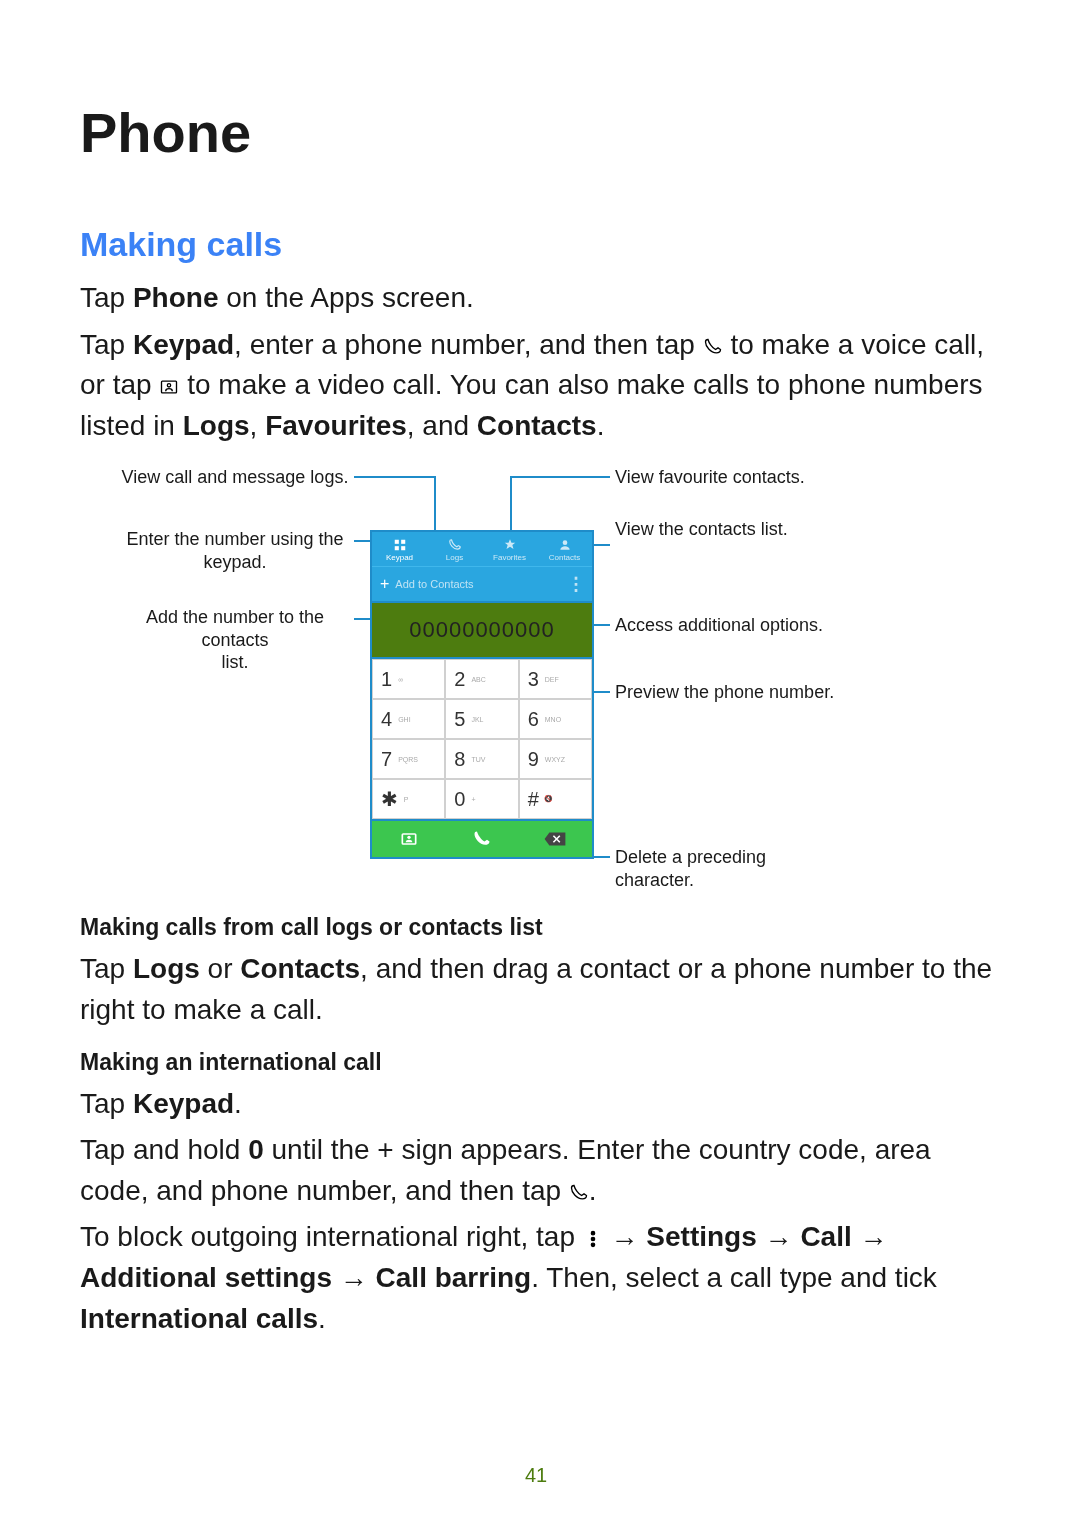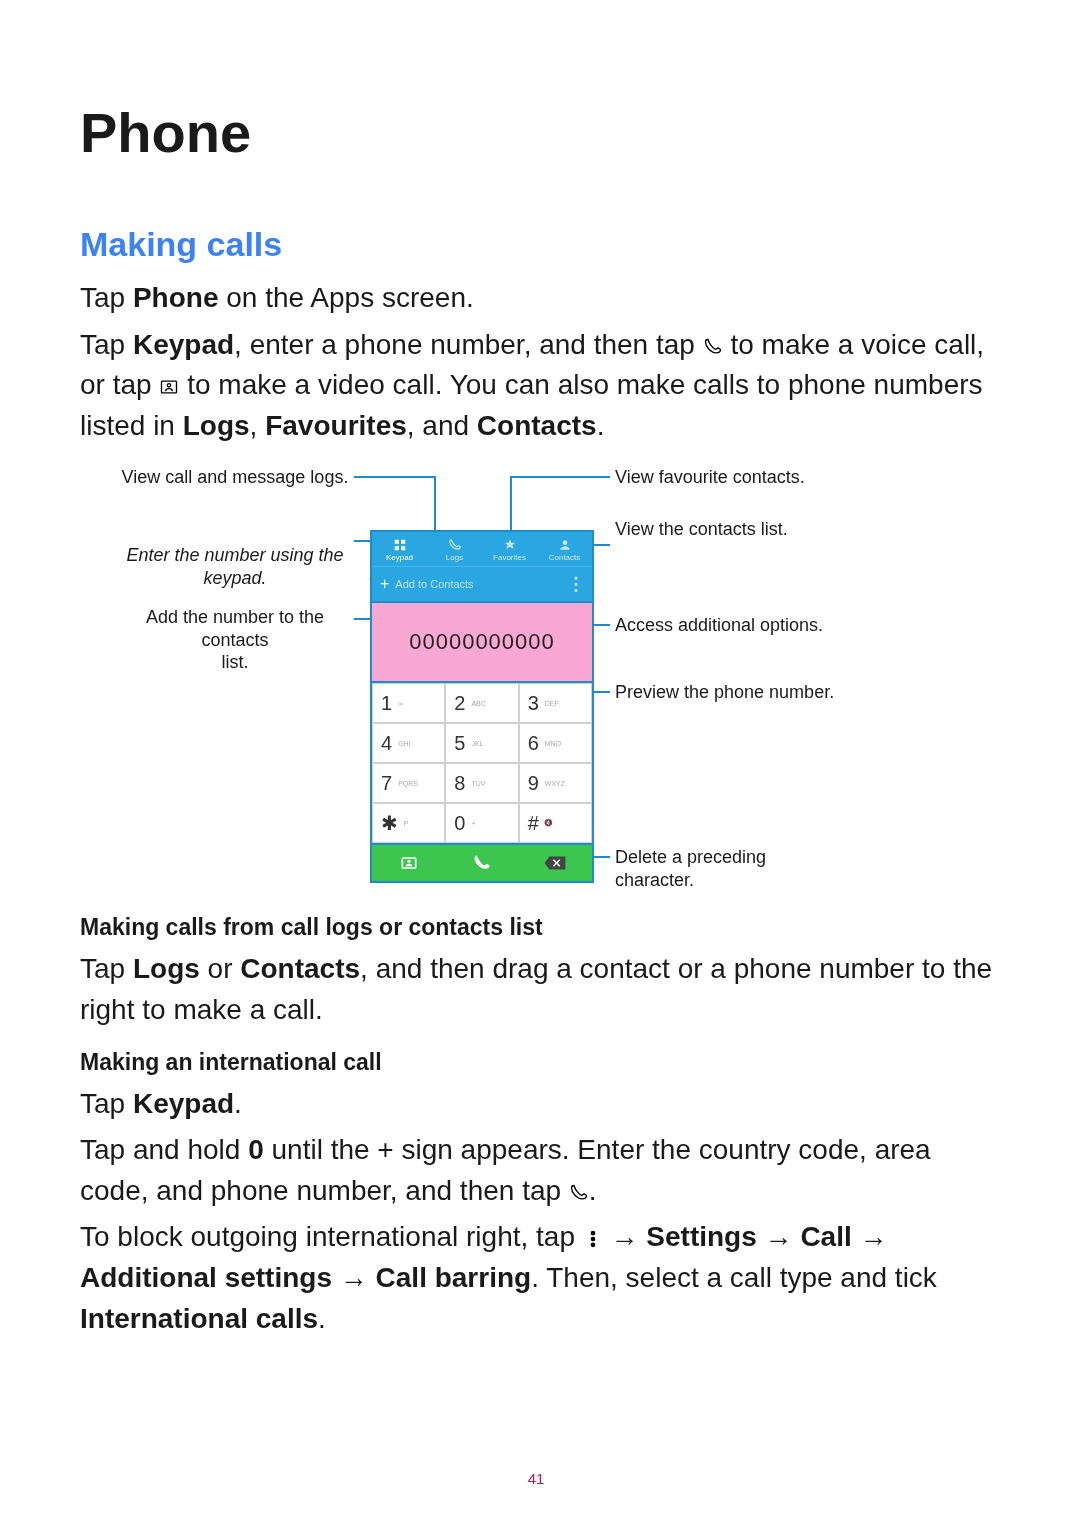--- a/index.html
+++ b/index.html
@@ -78,22 +78,22 @@
     align-items: center;
     background: #2aa6e0;
     border-top: 1px solid #3fb7ec;
     padding: 6px 8px;
     color: #bfe3f4;
     font-size: 11px;
   }
   .add-row .plus { font-size: 16px; margin-right: 6px; color: #fff; }
   .add-row .more { margin-left: auto; font-size: 18px; font-weight: 700; letter-spacing: -1px; }
   .number-row {
-    background: #f9a8d4;
-    padding: 26px 0;
+    background: #4d7c0f;
+    padding: 14px 0;
     text-align: center;
     font-size: 22px;
     color: #222;
     letter-spacing: 1px;
     border-top: 2px solid #1f8cc9;
     border-bottom: 2px solid #1f8cc9;
   }
   .keygrid {
     display: grid;
     grid-template-columns: repeat(3, 1fr);
@@ -139,22 +139,22 @@
     position: absolute;
     width: 2px;
     background: #1f8cc9;
   }
   .page-num {
     position: absolute;
     bottom: 40px;
     left: 0;
     right: 8px;
     text-align: center;
-    font-size: 15px;
-    color: #be185d;
+    font-size: 20px;
+    color: #4d7c0f;
   }
 </style>
 </head>
 <body>
 
 <div class="page">
 
   <h1 class="page-title">Phone</h1>
 
   <h2 class="section-heading">Making calls</h2>
@@ -169,21 +169,21 @@
       </svg><span> to make a voice call, or tap </span><svg class="inline-icon" viewBox="0 0 24 24">
         <rect x="3" y="5" width="18" height="14" rx="1"></rect>
         <circle cx="12" cy="10" r="2"></circle>
         <path d="M8 17c0-2 2-3 4-3s4 1 4 3"></path>
       </svg><span> to make a video call. You can also make calls to phone numbers listed in </span><span class="bold">Logs</span><span>, </span><span class="bold">Favourites</span><span>, and </span><span class="bold">Contacts</span><span>.</span>
   </p>
 
   <div class="diagram-zone">
 
     <div class="callout left" style="top:0; left:30px;">View call and message logs.</div>
-    <div class="callout left" style="top:78px; left:30px;font-style:italic;">
+    <div class="callout left" style="top:62px; left:30px;">
       <span>Enter the number using the</span><br>
       <span>keypad.</span>
     </div>
     <div class="callout left" style="top:140px; left:30px;">
       <span>Add the number to the contacts</span><br>
       <span>list.</span>
     </div>
 
     <div class="callout right" style="top:0; left:525px;">View favourite contacts.</div>
     <div class="callout right" style="top:52px; left:525px;">View the contacts list.</div>

